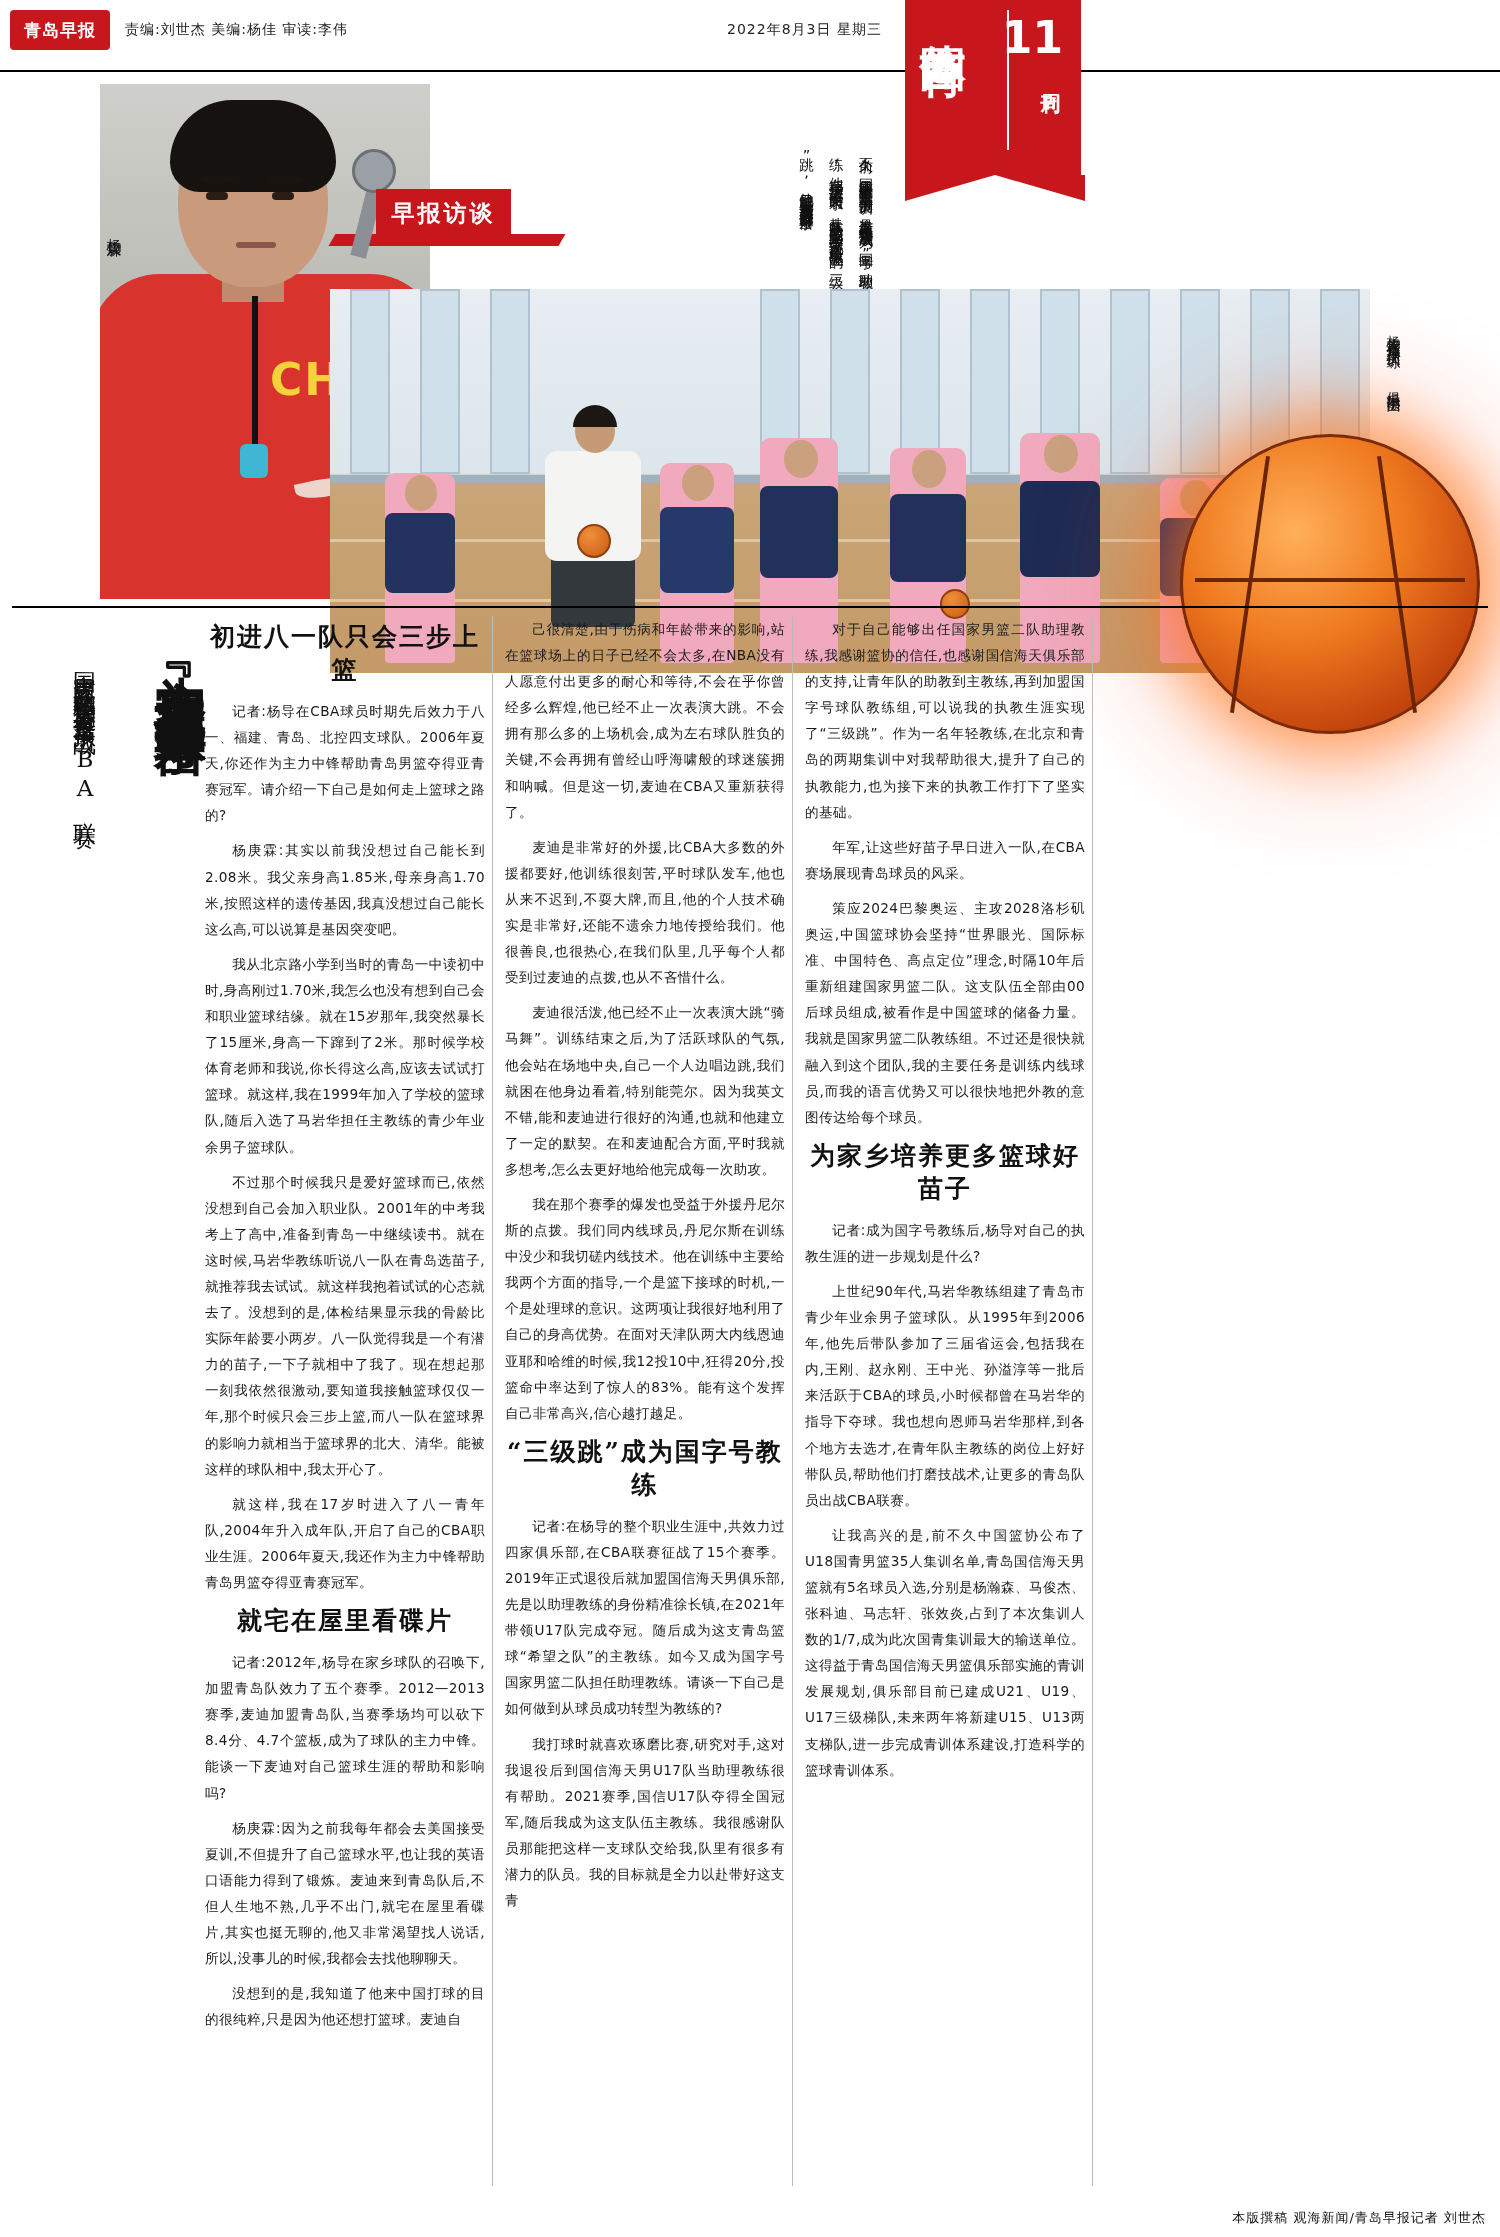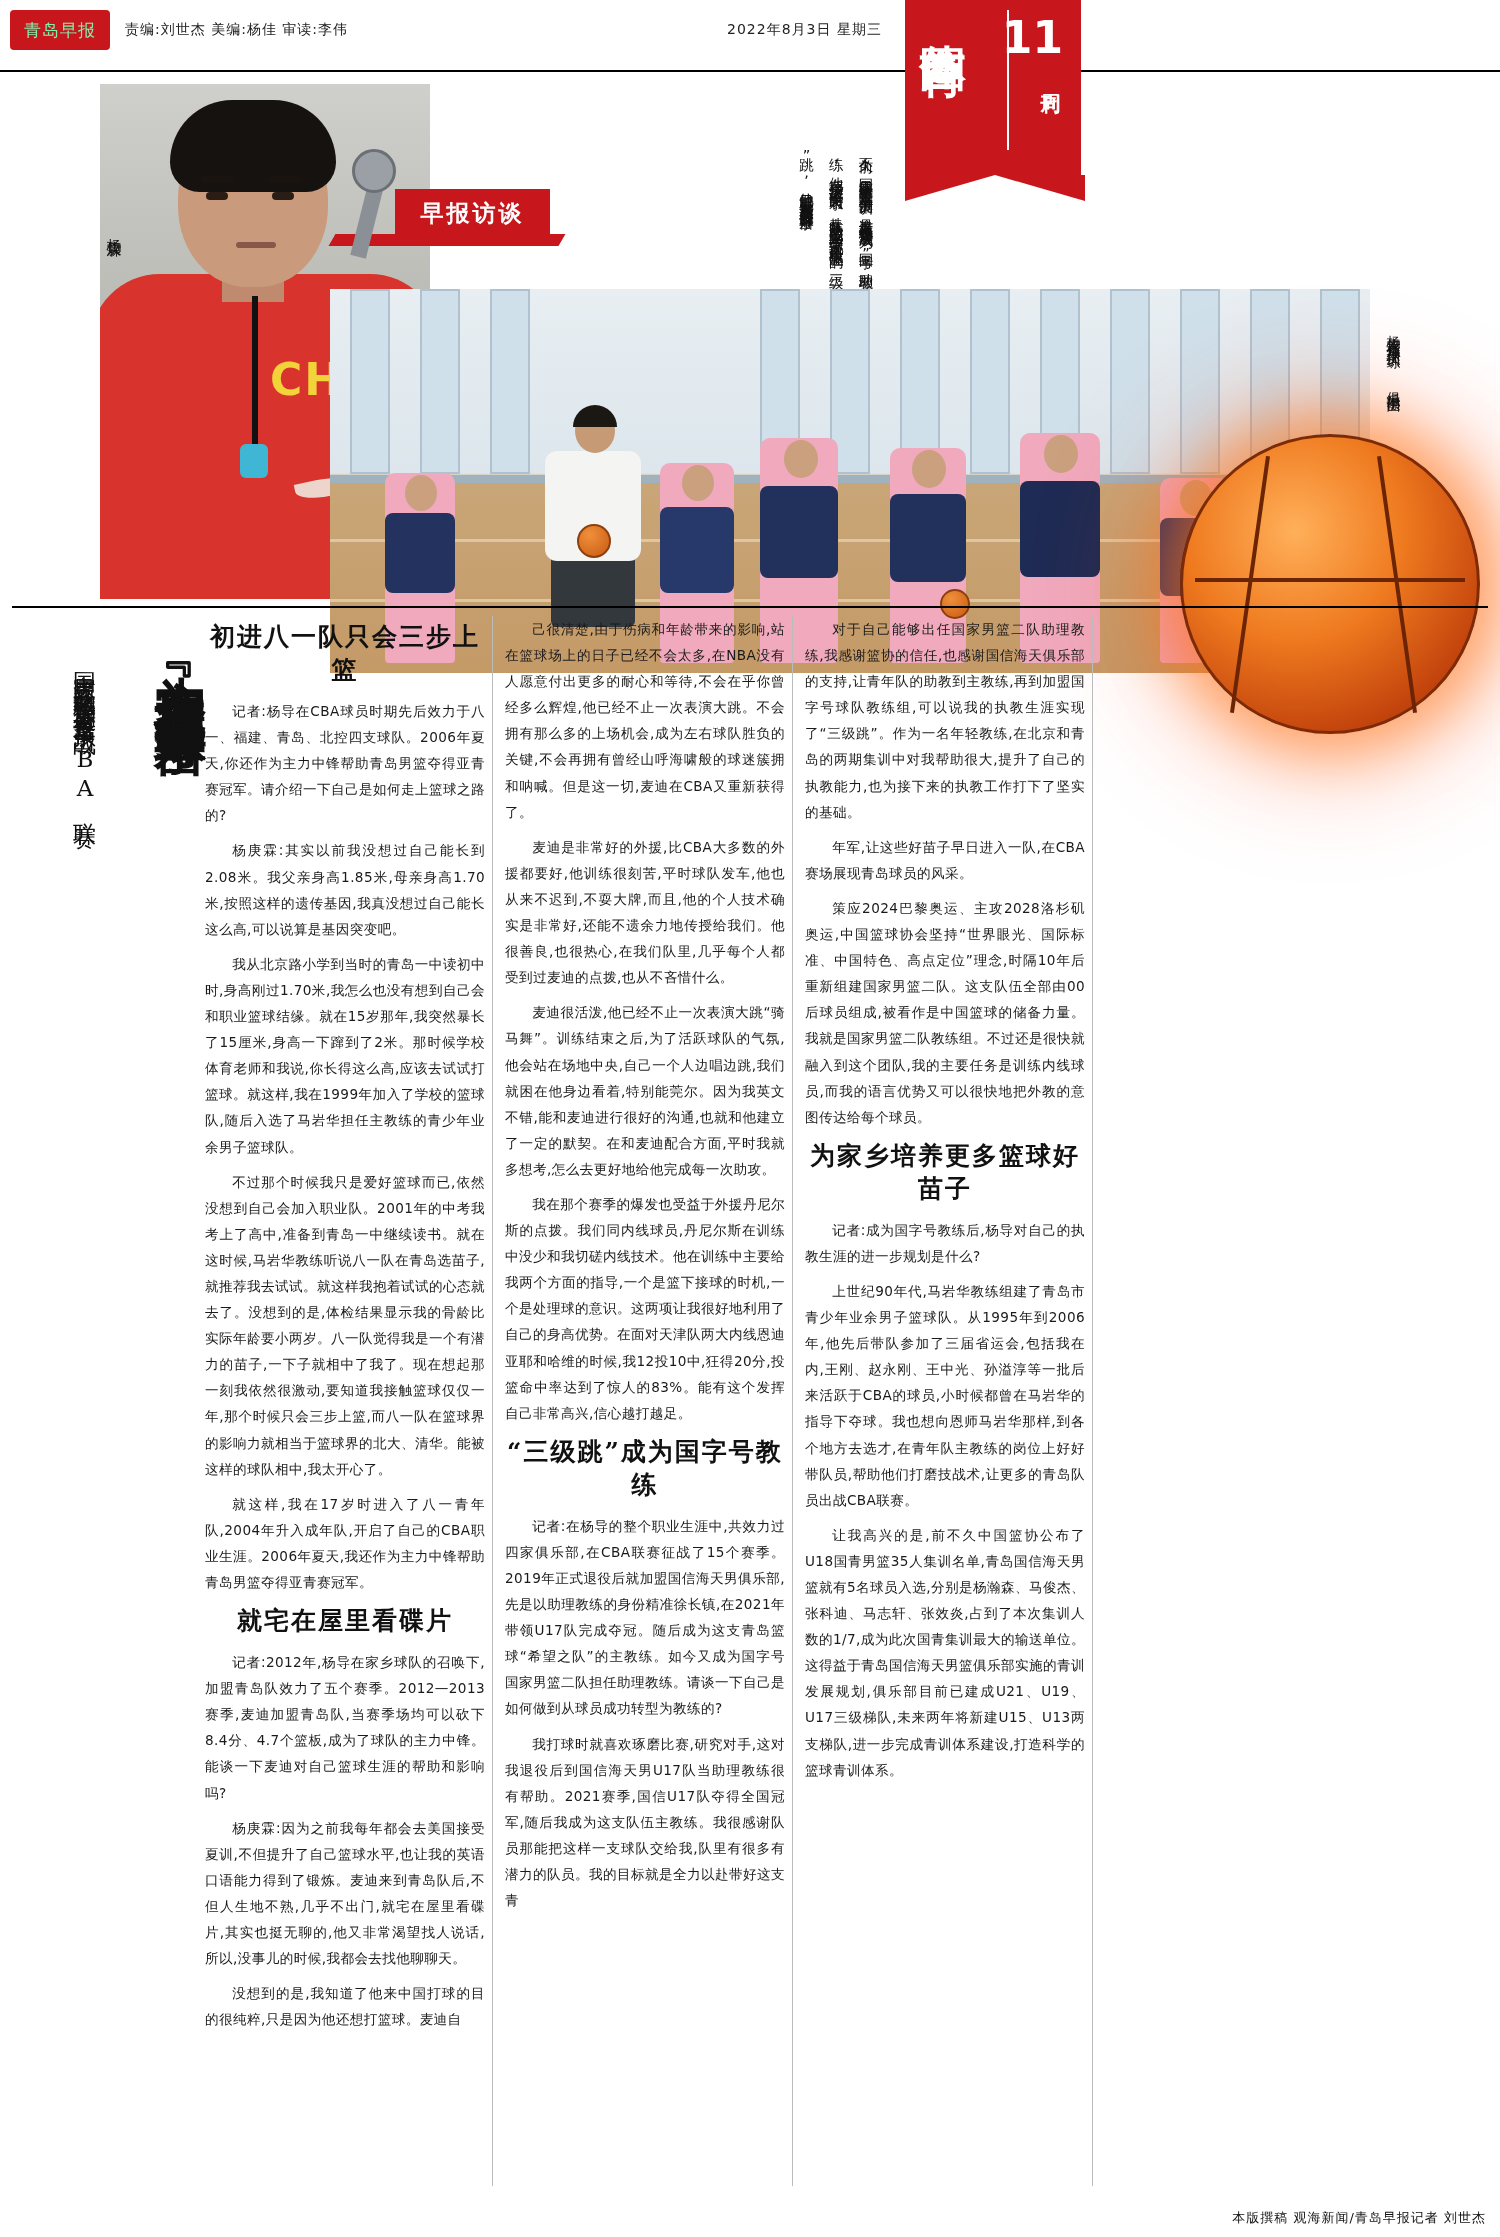--- a/index.html
+++ b/index.html
@@ -17,21 +17,21 @@
   
   .masthead {
     position:absolute; left:0; top:0; width:1500px; height:72px;
     border-bottom:2px solid #000;
   }
   .logo-box {
     position:absolute; left:10px; top:10px; width:100px; height:40px;
     background:#c8161d; border-radius:4px;
     display:flex; align-items:center; justify-content:center;
   }
-  .logo-box span { color:#86efac; font-size:17px; font-weight:normal; letter-spacing:1px; }
+  .logo-box span { color:#ffffff; font-size:17px; font-weight:bold; letter-spacing:1px; }
   .credits {
     position:absolute; left:125px; top:21px;
     font-size:14px; color:#222; letter-spacing:1px;
   }
   .issue-date {
     position:absolute; left:727px; top:21px;
     font-size:14px; color:#222; letter-spacing:1px;
   }
   .flag {
     position:absolute; left:905px; top:0; width:176px; height:175px;
@@ -105,21 +105,21 @@
   .coach-caption{
     position:absolute; left:104px; top:152px;
     writing-mode:vertical-rl; text-orientation:upright;
     font-size:15px; color:#111; letter-spacing:2px;
   }
 
   .mic-icon { position:absolute; left:330px; top:75px; width:90px; height:110px; }
   .mic-head{ position:absolute; left:22px; top:0; width:44px;height:44px;background:#9aa0a6;border-radius:50%; border:3px solid #6b7075;}
   .mic-stick{ position:absolute; left:38px; top:36px; width:16px;height:74px;background:#8b9096; transform:rotate(14deg); transform-origin:top center;}
   .interview-tag{
-    position:absolute; left:395px; top:115px; width:155px; height:48px;
+    position:absolute; left:376px; top:115px; width:135px; height:48px;
     background:#c8161d; display:flex; align-items:center; justify-content:center;
   }
   .interview-tag span{ color:#fff; font-size:23px; font-weight:bold; letter-spacing:3px;}
   .tag-tail{
     position:absolute; left:332px; top:160px; width:230px; height:12px; background:#c8161d;
     transform:skewX(-30deg);
   }
 
   .lead-text{
     position:absolute; left:540px; top:72px; width:340px; height:120px;

